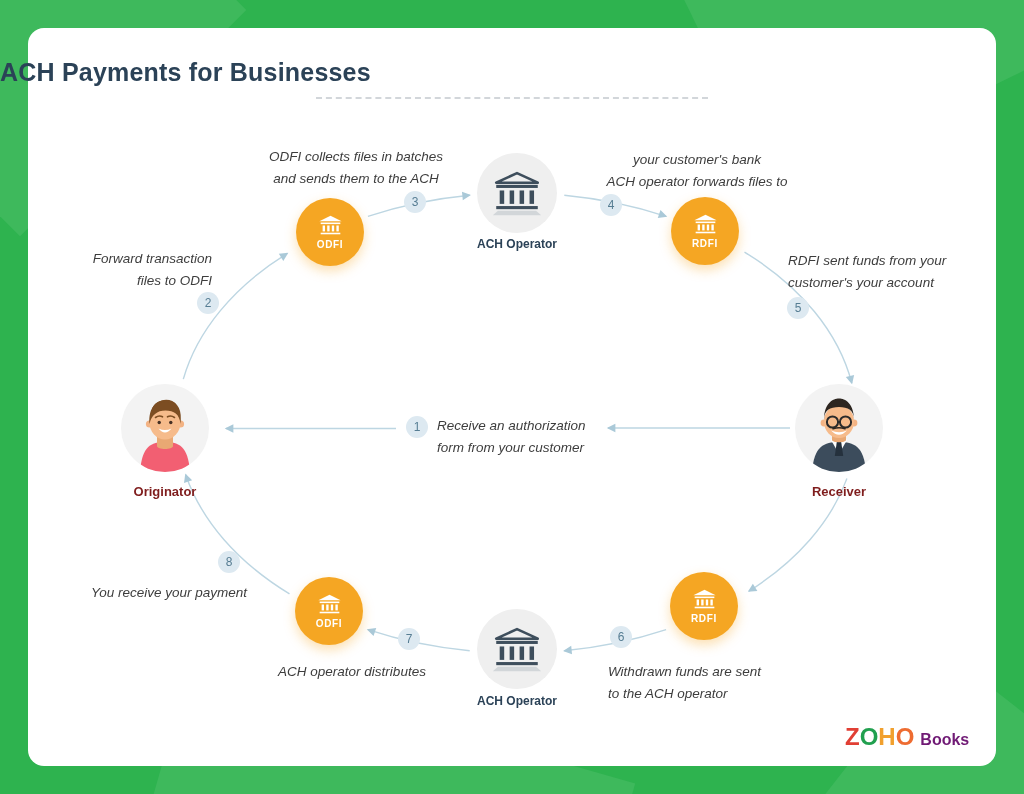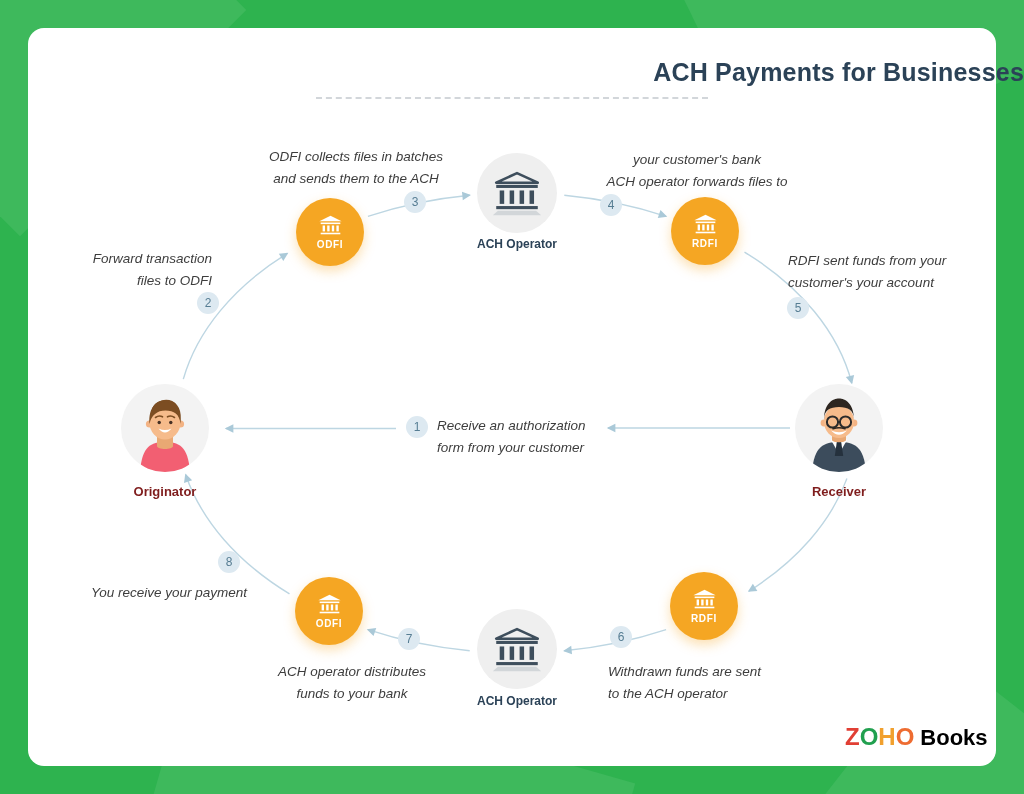--- a/index.html
+++ b/index.html
@@ -4,21 +4,21 @@
 <style>
   * { margin:0; padding:0; box-sizing:border-box; }
   html,body { width:1024px; height:794px; font-family:"Liberation Sans",sans-serif; }
   .stage { position:relative; width:1024px; height:794px; background:#2eb34f; overflow:hidden; }
   .deco { position:absolute; background:rgba(255,255,255,0.08); }
   .deco1 { width:320px; height:320px; left:-140px; top:-150px; transform:rotate(45deg); }
   .deco2 { width:520px; height:260px; right:-190px; top:-170px; transform:rotate(-26deg); }
   .deco3 { width:460px; height:320px; left:140px; bottom:-240px; transform:rotate(16deg); }
   .deco4 { width:280px; height:280px; right:-80px; bottom:-190px; transform:rotate(38deg); }
   .card { position:absolute; left:28px; top:28px; width:968px; height:738px; background:#ffffff; border-radius:16px; }
-  .title { position:absolute; top:58px; left:0; width:100%; text-align:right; font-size:25px; font-weight:bold; color:#2b4257; letter-spacing:.2px; }
+  .title { position:absolute; top:58px; left:0; width:100%; text-align:left; font-size:25px; font-weight:bold; color:#2b4257; letter-spacing:.2px; }
   .title-underline { position:absolute; top:97px; left:50%; width:392px; margin-left:-196px; height:0; border-top:2px dashed #d2d6da; }
   .arrows { position:absolute; left:0; top:0; width:1024px; height:794px; }
   .note { position:absolute; font-size:13.5px; color:#3d3d3d; line-height:21.5px;font-style:italic; }
   .note.center { text-align:center; }
   .note.right { text-align:right; }
   .step-num { position:absolute; width:22px; height:22px; border-radius:50%; background:#dde9f1; color:#567d93; font-size:12px; display:flex; align-items:center; justify-content:center; }
   .bank-node { position:absolute; width:68px; height:68px; border-radius:50%; background:#f5a623; display:flex; flex-direction:column; align-items:center; justify-content:center; gap:3px; box-shadow:0 5px 12px rgba(245,166,35,.35); }
   .bank-node svg { width:27px; height:21px; }
   .bank-label { color:#fff; font-size:10px; font-weight:bold; letter-spacing:.7px; }
   .ach-node { position:absolute; width:80px; height:80px; border-radius:50%; background:#efefef; display:flex; align-items:center; justify-content:center; }
@@ -26,21 +26,21 @@
   .node-label { position:absolute; text-align:center; font-size:12px; font-weight:bold; color:#2b4257; }
   .avatar { position:absolute; width:88px; height:88px; }
   .avatar svg { width:88px; height:88px; display:block; }
   .person-label { position:absolute; text-align:center; font-size:13px; font-weight:bold; color:#7f1d1d; }
   .logo { position:absolute; left:845px; top:723px; display:flex; align-items:baseline; font-weight:bold; }
   .logo .lt { font-size:24px; }
   .lz  { color:#e13f34; }
   .lo1 { color:#21a04f; }
   .lh  { color:#f1a02e; }
   .lo2 { color:#ee6c31; }
-  .logo .suffix { font-size:22px; color:#000000; margin-left:6px; }
+  .logo .suffix { font-size:16px; color:#701a75; margin-left:6px; }
   .hidden-defs { position:absolute; width:0; height:0; overflow:hidden; }
 </style>
 </head>
 <body>
 
 <div class="stage">
   <div class="deco deco1"></div>
   <div class="deco deco2"></div>
   <div class="deco deco3"></div>
   <div class="deco deco4"></div>
@@ -230,21 +230,20 @@
   <div class="note" style="left:788px;top:250px;width:175px;">
     <div>RDFI sent funds from your</div>
     <div>customer's your account</div>
   </div>
   <div class="note" style="left:608px;top:661px;width:175px;">
     <div>Withdrawn funds are sent</div>
     <div>to the ACH operator</div>
   </div>
   <div class="note center" style="left:262px;top:661px;width:180px;">
     <div>ACH operator distributes</div>
-    <div>funds to your bank</div>
   </div>
   <div class="note" style="left:91px;top:582px;width:165px;">
     <div>You receive your payment</div>
   </div>
 
   <div class="logo">
     <span class="lt lz">Z</span>
     <span class="lt lo1">O</span>
     <span class="lt lh">H</span>
     <span class="lt lo2">O</span>

